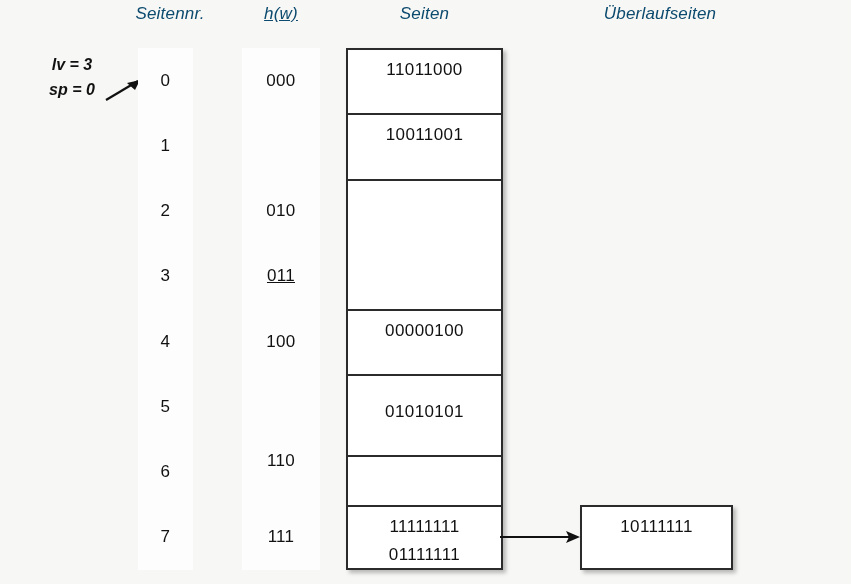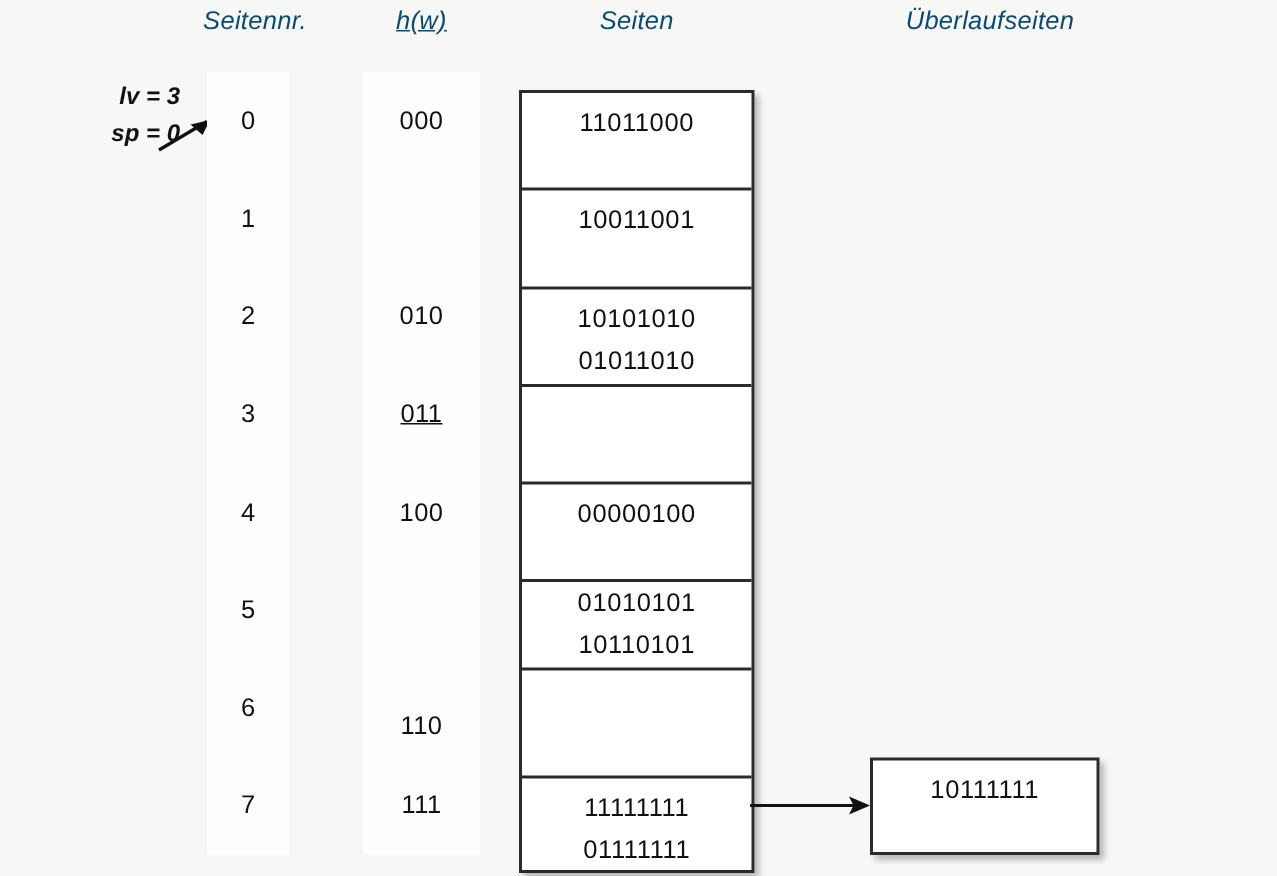--- a/index.html
+++ b/index.html
@@ -38,21 +38,21 @@
   #hdr-hw       { left: 241px; top: 4px; width: 80px; text-decoration: underline; }
   #hdr-seiten   { left: 346px; top: 4px; width: 157px; }
   #hdr-ueber    { left: 560px; top: 4px; width: 200px; }
 
   
   #param-block {
     position: absolute;
     left: 24px;
     top: 52px;
     width: 96px;
-    text-align: right;
+    text-align: center;
     font-style: italic;
     font-weight: bold;
     font-size: 16px;
     line-height: 25px;
     color: #111111;
     white-space: nowrap;
   }
   #param-block .param-line { display: block; }
 
   #pointer-arrow {
@@ -91,21 +91,20 @@
   #pages-table {
     position: absolute;
     left: 346px;
     top: 48px;
     width: 157px;
     height: 522px;
     border: 2px solid #2b2b2b;
     background: #ffffff;
     box-sizing: border-box;
     box-shadow: 3px 3px 4px rgba(0,0,0,0.26);
-    margin-top: 12px;
   }
   .page-row {
     position: absolute;
     left: 0;
     width: 100%;
     height: 65.25px;
     box-sizing: border-box;
     border-bottom: 2px solid #2b2b2b;
     display: flex;
     flex-direction: column;
@@ -183,42 +182,37 @@
       <div class="strip-cell" style="top: 326.25px;">5</div>
       <div class="strip-cell" style="top: 391.5px;">6</div>
       <div class="strip-cell" style="top: 456.75px;">7</div>
     </div>
 
   <div class="strip" id="strip-hw">
       <div class="strip-cell" style="top: 0px;">000</div>
       <div class="strip-cell" style="top: 130.5px;">010</div>
       <div class="strip-cell" style="top: 195.75px; text-decoration: underline;">011</div>
       <div class="strip-cell" style="top: 261px;">100</div>
-      <div class="strip-cell" style="top: 403px;">110</div>
+      <div class="strip-cell" style="top: 380px;">110</div>
       <div class="strip-cell" style="top: 456.75px;">111</div>
     </div>
 
   <div id="pages-table">
       <div class="page-row" style="top: 0px;">
         <div class="rec">11011000</div>
       </div>
       <div class="page-row" style="top: 65.25px;">
         <div class="rec">10011001</div>
       </div>
-      <div class="page-row" style="top: 130.5px;">
-        <div class="rec">10101010</div>
-        <div class="rec">01011010</div>
-      </div>
       <div class="page-row" style="top: 195.75px;"></div>
       <div class="page-row" style="top: 261px;">
         <div class="rec">00000100</div>
       </div>
-      <div class="page-row" style="top: 320px;">
+      <div class="page-row" style="top: 342px;">
         <div class="rec">01010101</div>
-        <div class="rec">10110101</div>
       </div>
       <div class="page-row" style="top: 391.5px;"></div>
       <div class="page-row last" style="top: 456.75px;">
         <div class="rec">11111111</div>
         <div class="rec">01111111</div>
       </div>
     </div>
 
   <svg id="overflow-arrow" viewBox="0 0 84 26">
     <path d="M0 13 L72 13" stroke="#111111" stroke-width="2" fill="none"></path>

